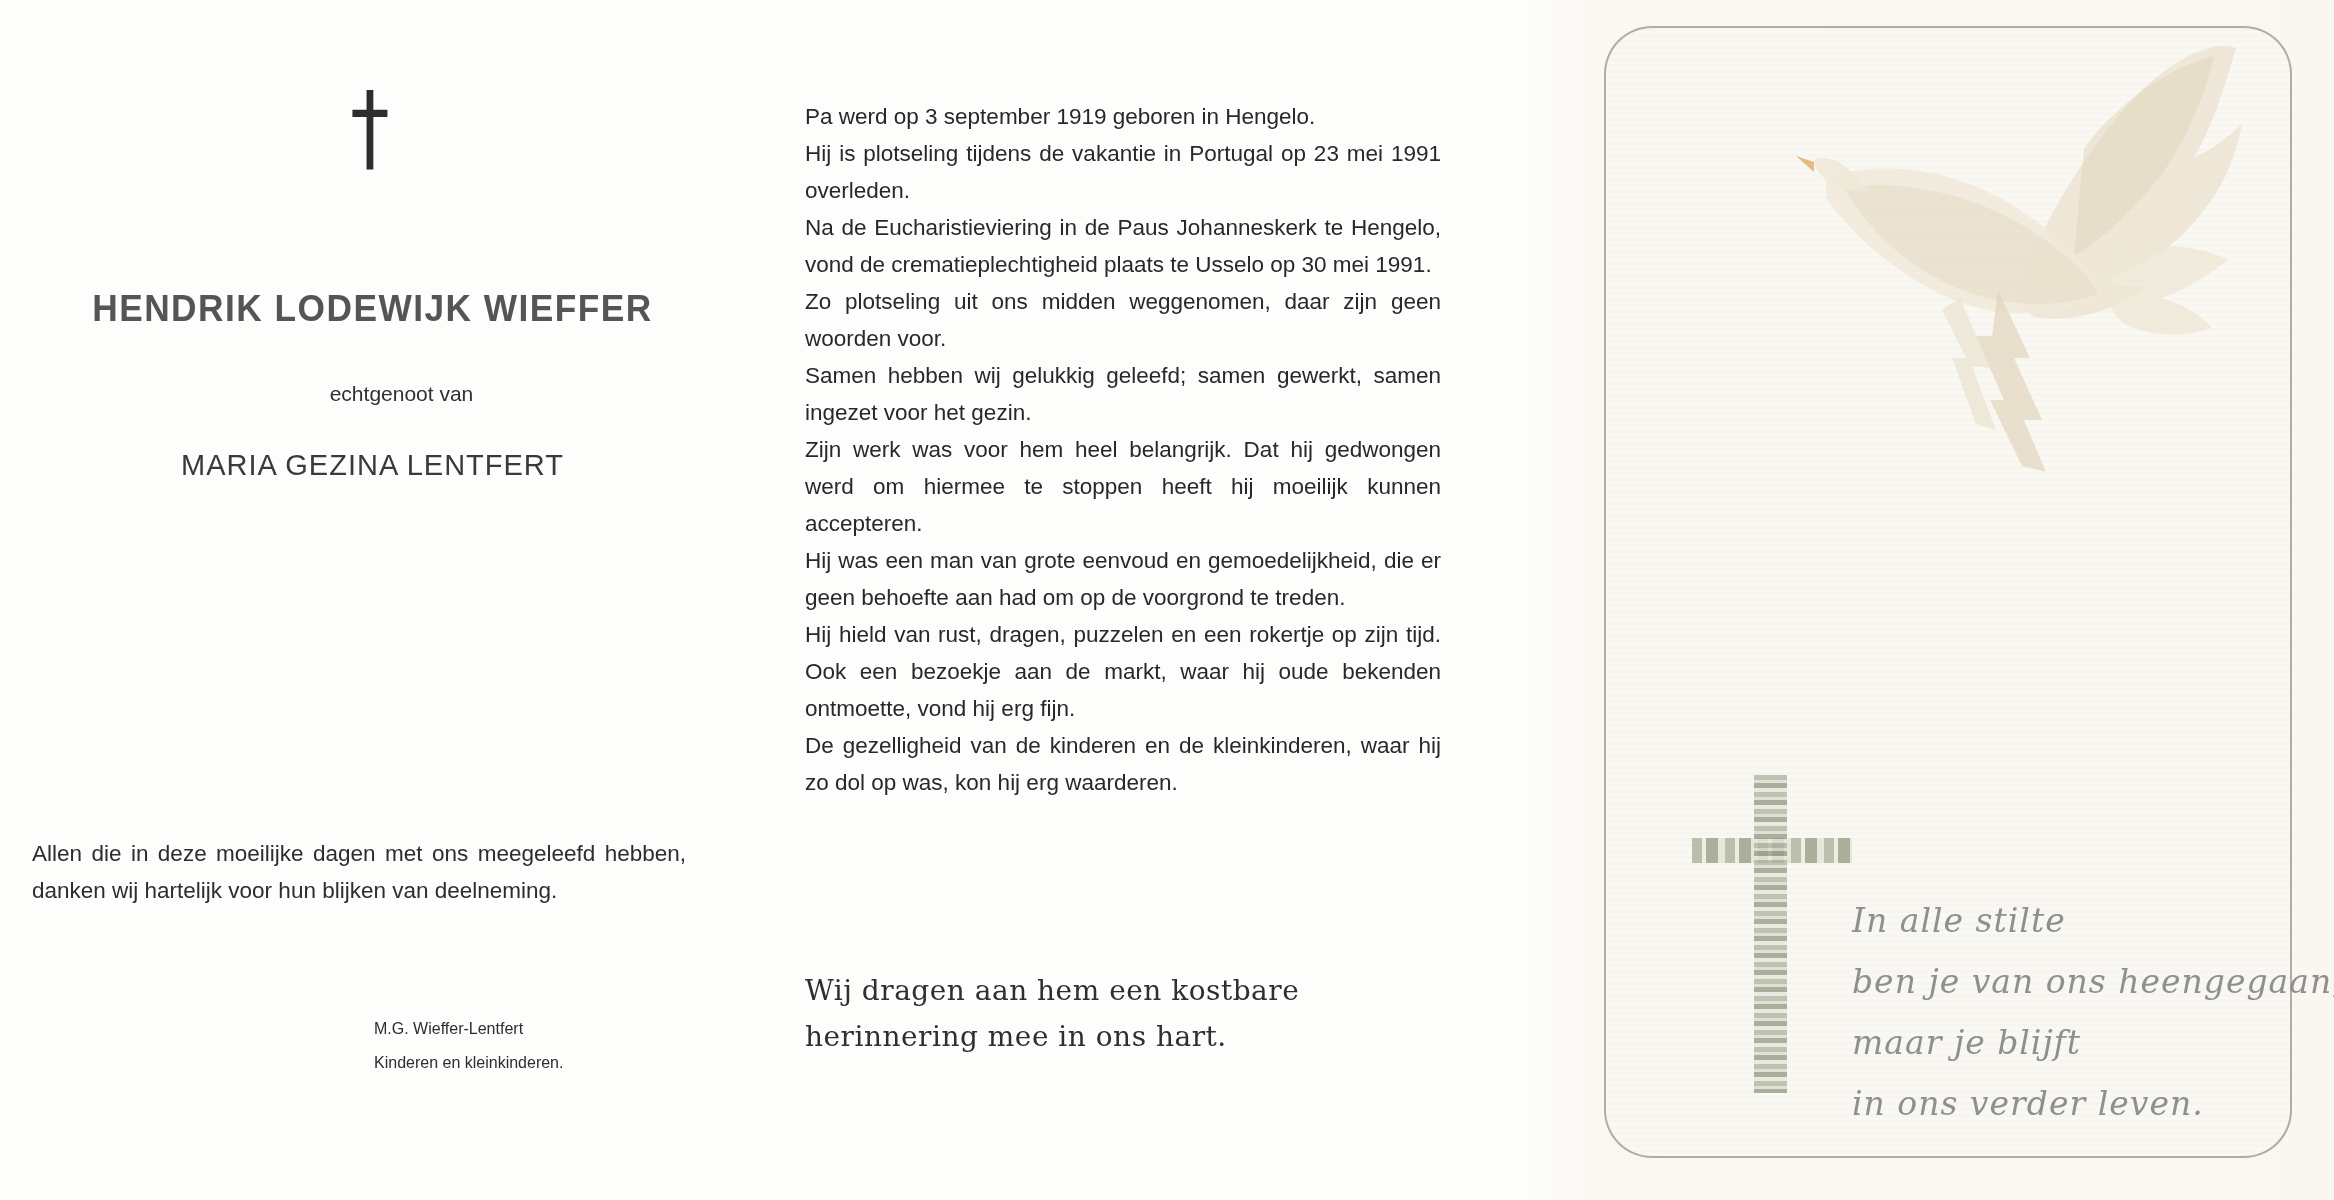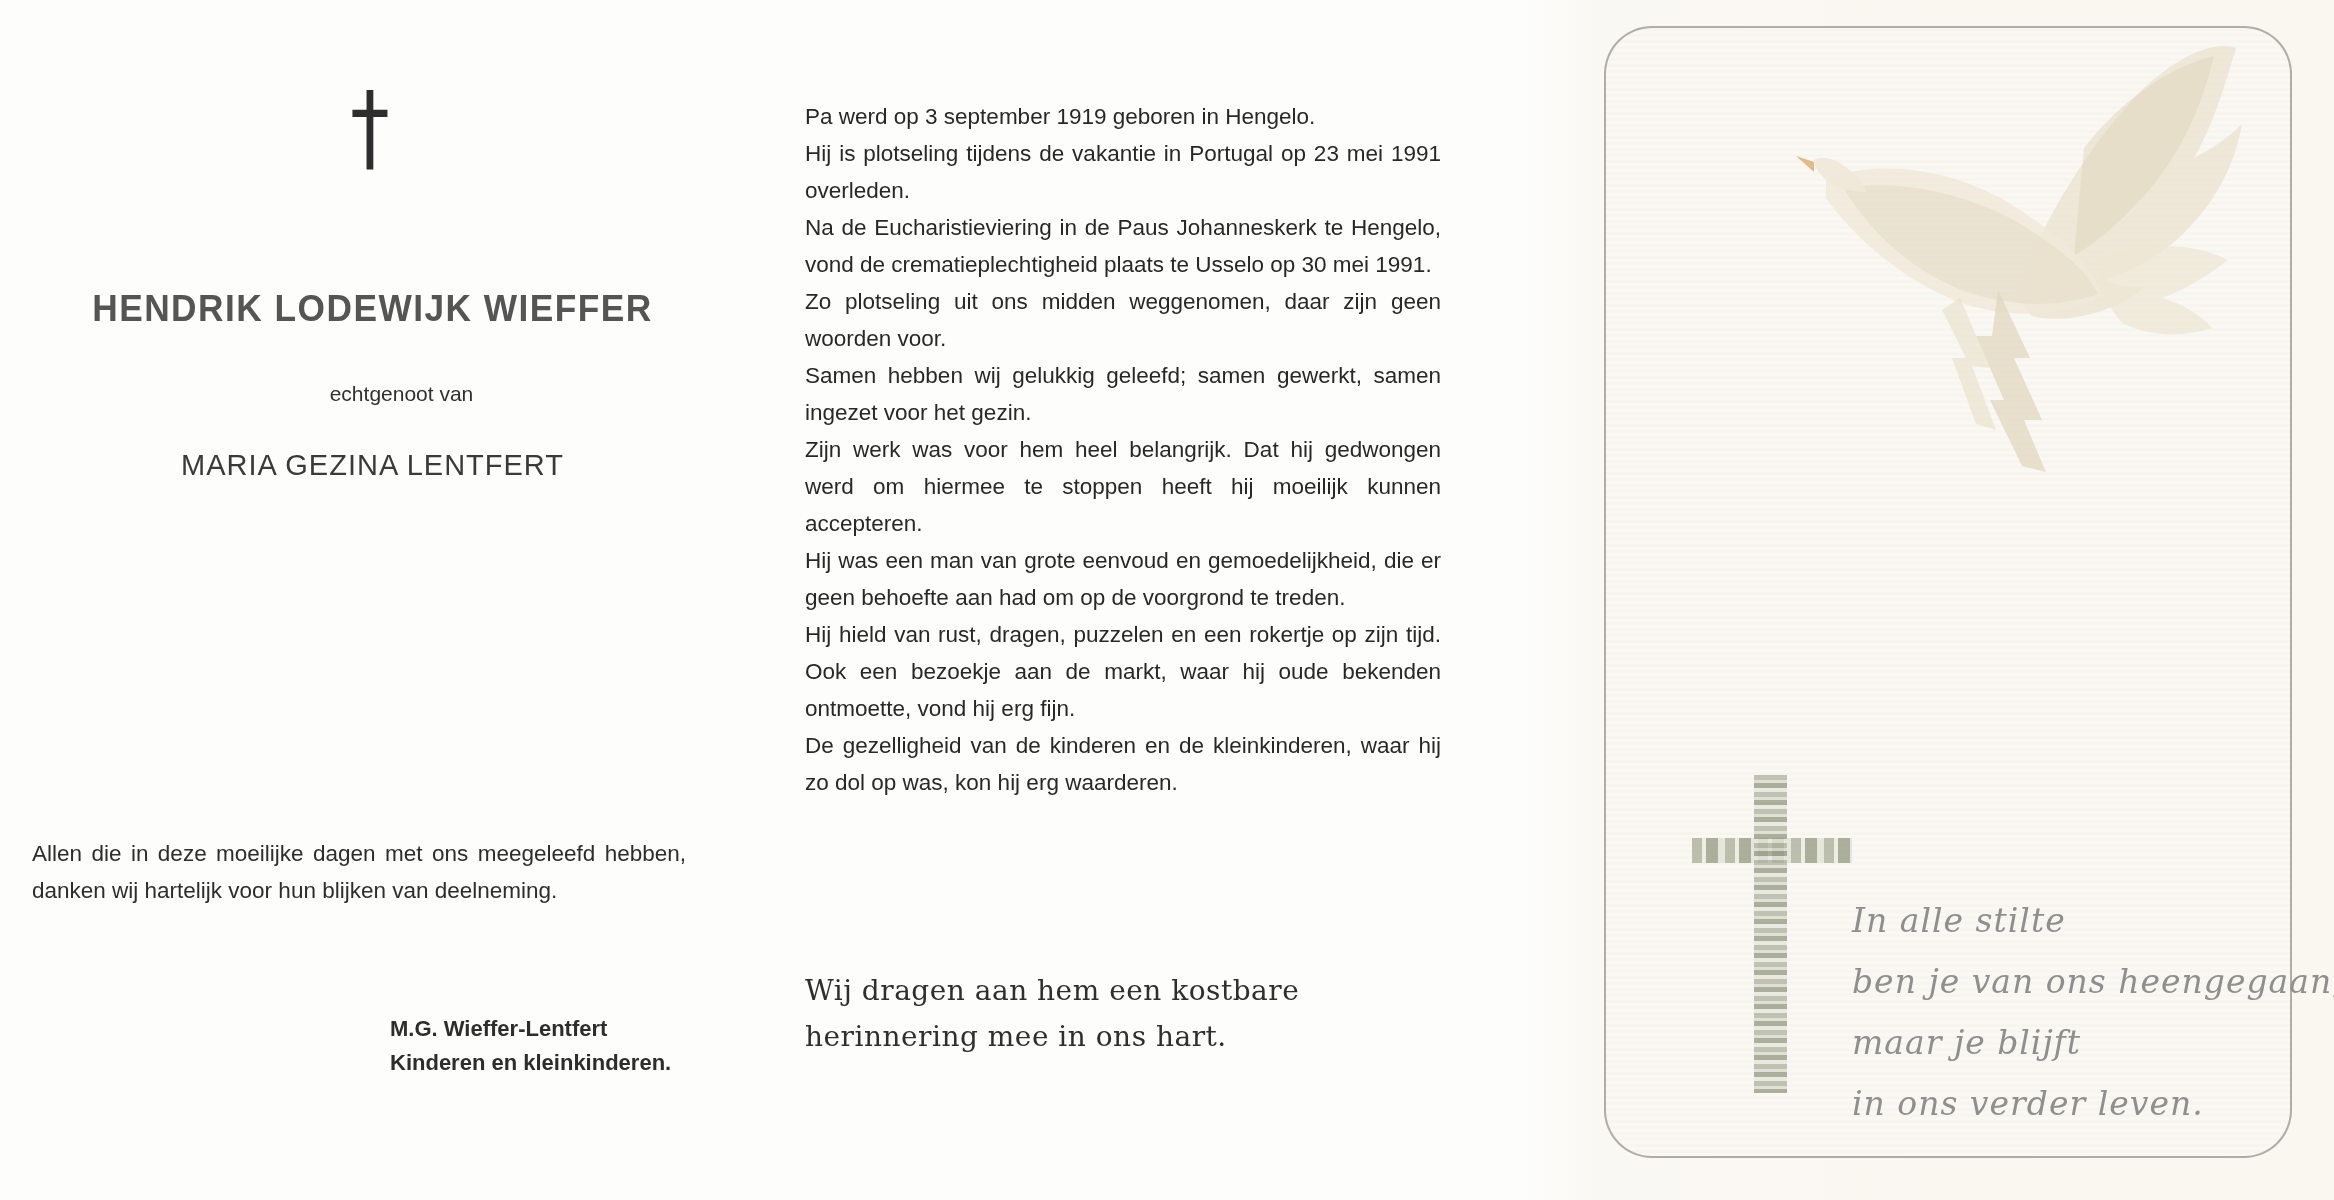--- a/index.html
+++ b/index.html
@@ -25,22 +25,22 @@
   }
   .spouse-name {
     position:absolute; left:0; top:449px; width:745px; text-align:center;
     font-size:29px; letter-spacing:1px; color:#3a3a3a;
   }
   .thanks-para {
     position:absolute; left:32px; top:835px; width:654px;
     font-size:22.5px; line-height:37px; text-align:justify; color:#2d2d2d;
   }
   .signature {
-    position:absolute; left:390px; top:1012px;
-    font-size:22px; line-height:34px; color:#2d2d2d;font-weight:bold;
+    position:absolute; left:374px; top:1012px;
+    font-size:16px; line-height:34px; color:#2d2d2d;
   }
   
   .bio-text {
     position:absolute; left:805px; top:70px; width:636px;
     font-size:22.5px; line-height:37px; text-align:justify; color:#282828;margin-top:28px;
   }
   .bio-text p { margin:0; }
   .closing-quote {
     position:absolute; left:805px; top:968px; width:648px;
     font-family:"DejaVu Serif", serif; 

